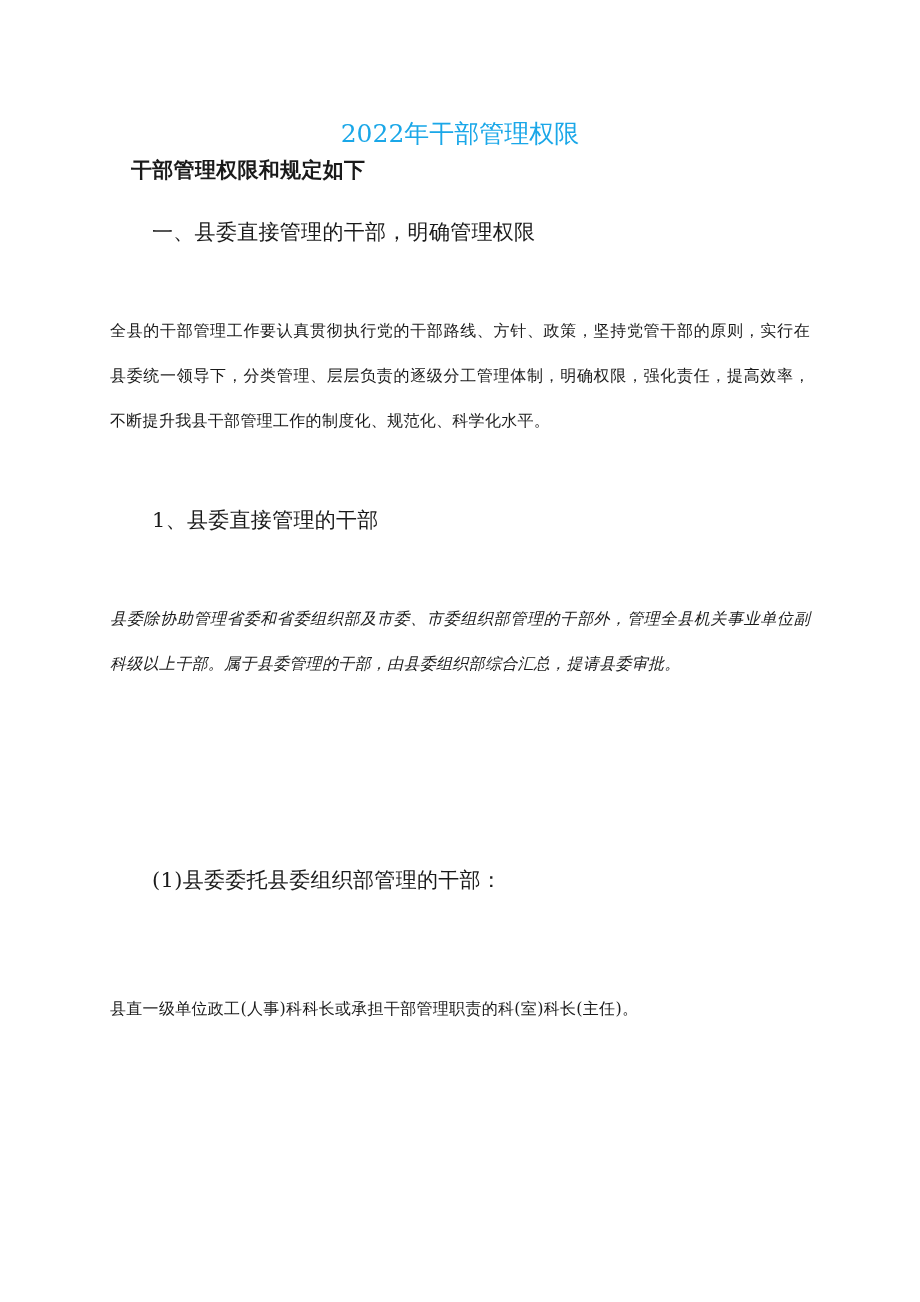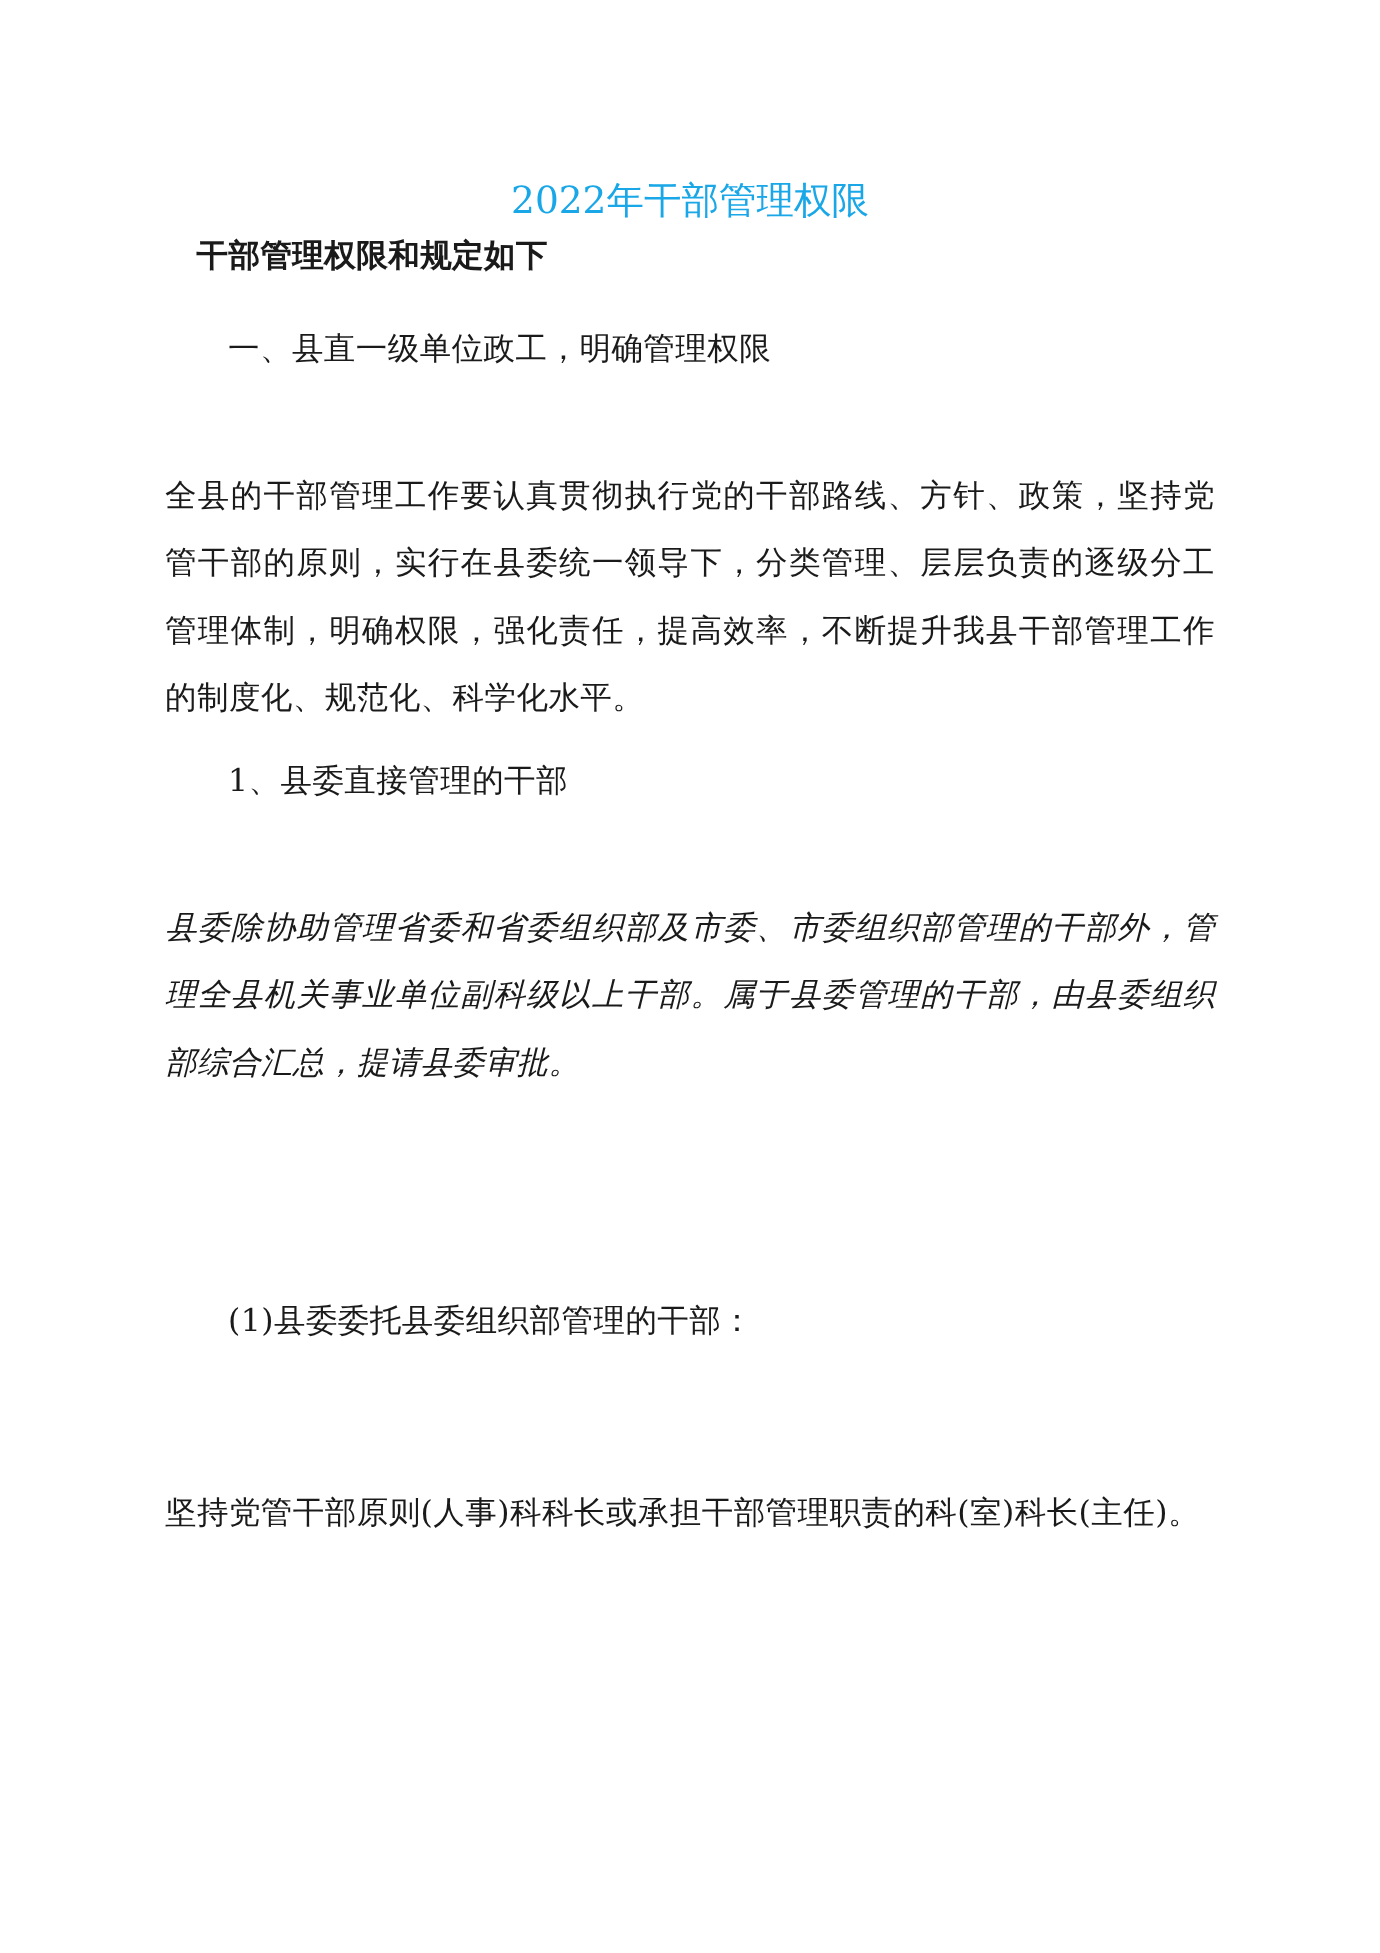--- a/index.html
+++ b/index.html
@@ -34,42 +34,42 @@
       position: absolute;
       font-size: 21px;
       line-height: 28px;
       white-space: nowrap;
       letter-spacing: 0.3px;
     }
     .body-text {
       position: absolute;
       left: 110px;
       width: 700px;
-      font-size: 21px;
+      font-size: 16px;
       line-height: 45px;
       text-align: justify;
       letter-spacing: 0.3px;
     }
   </style>
 </head>
 <body>
 
 <div class="page">
 
   <div class="title" style="color:#1AA7E8;">2022年干部管理权限</div>
 
   <div class="line" style="left:131px; top:156px;font-weight:bold;">干部管理权限和规定如下</div>
 
-  <div class="line" style="left:152px; top:218px;">一、县直一级单位政工，明确管理权限</div>
+  <div class="line" style="left:152px; top:218px;">一、县委直接管理的干部，明确管理权限</div>
 
   <div class="body-text" style="top:308px;">全县的干部管理工作要认真贯彻执行党的干部路线、方针、政策，坚持党管干部的原则，实行在县委统一领导下，分类管理、层层负责的逐级分工管理体制，明确权限，强化责任，提高效率，不断提升我县干部管理工作的制度化、规范化、科学化水平。</div>
 
   <div class="line" style="left:152px; top:506px;">1、县委直接管理的干部</div>
 
   <div class="body-text" style="top:596px;font-style:italic;">县委除协助管理省委和省委组织部及市委、市委组织部管理的干部外，管理全县机关事业单位副科级以上干部。属于县委管理的干部，由县委组织部综合汇总，提请县委审批。</div>
 
 
   <div class="line" style="left:152px; top:866px;">(1)县委委托县委组织部管理的干部：</div>
 
-  <div class="body-text" style="top:986px; width:706px;">坚持党管干部原则(人事)科科长或承担干部管理职责的科(室)科长(主任)。</div>
+  <div class="body-text" style="top:986px; width:706px;">县直一级单位政工(人事)科科长或承担干部管理职责的科(室)科长(主任)。</div>
 
 
 </div>
 
 </body></html>

